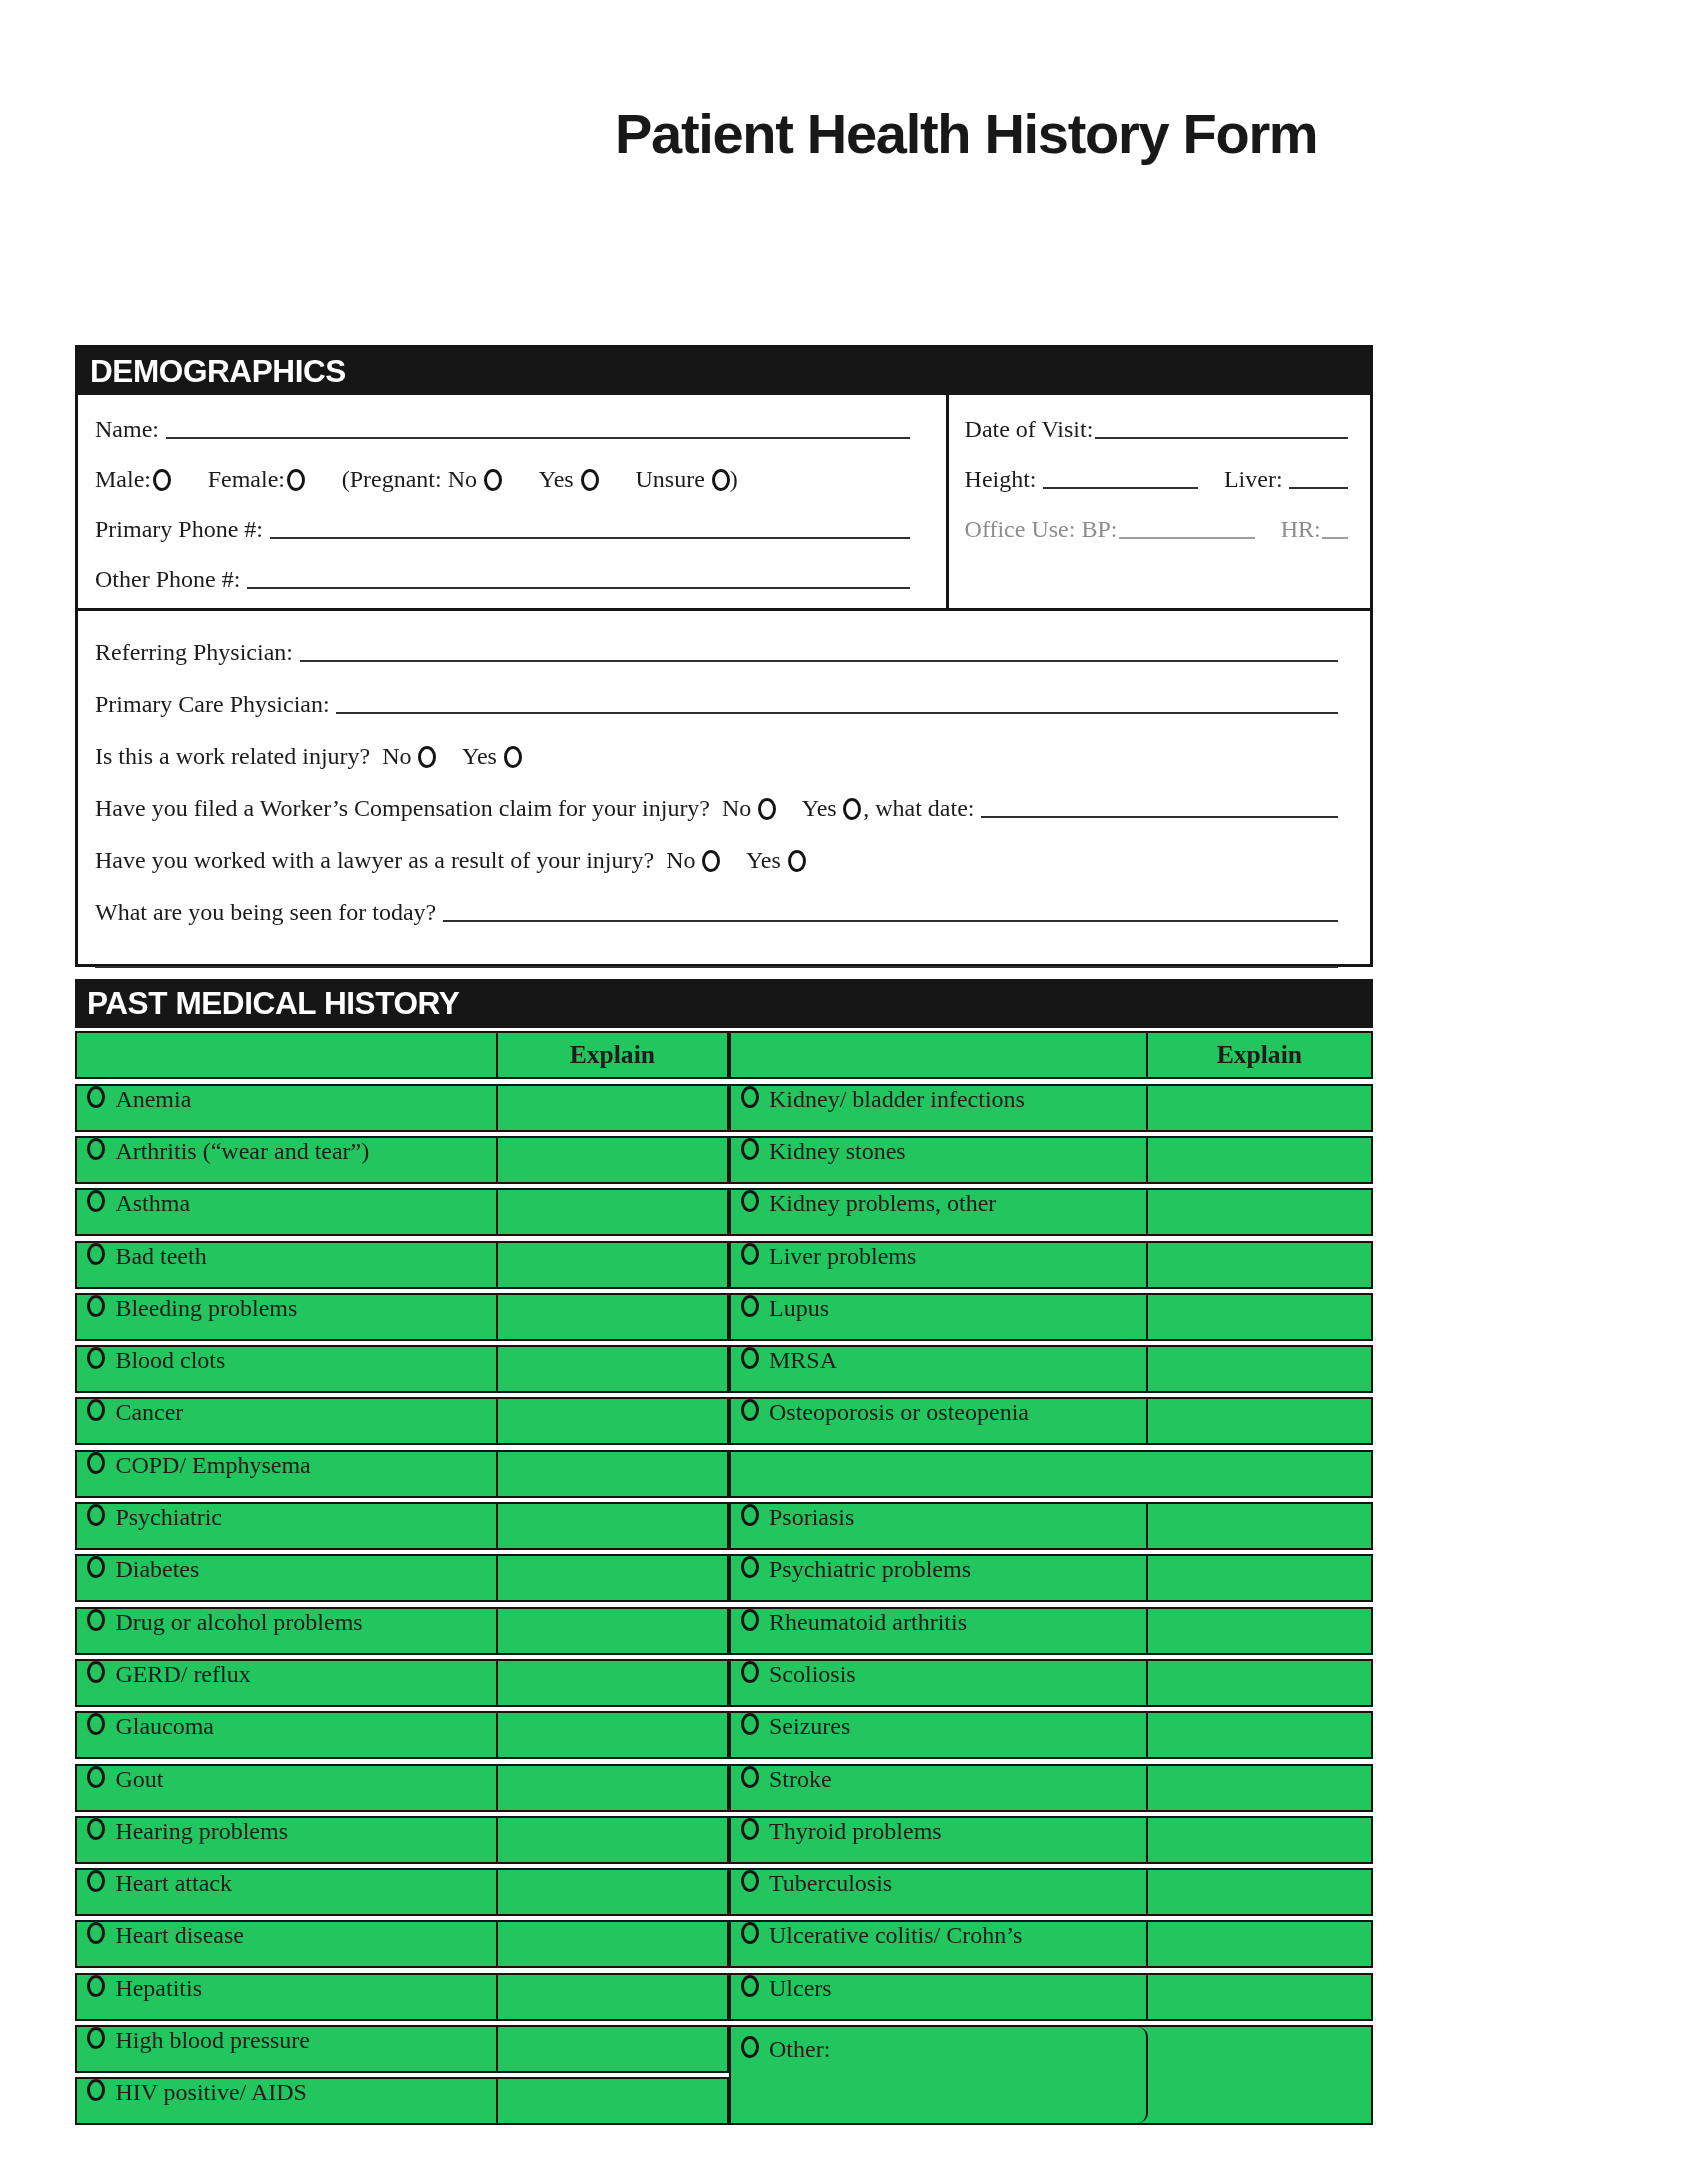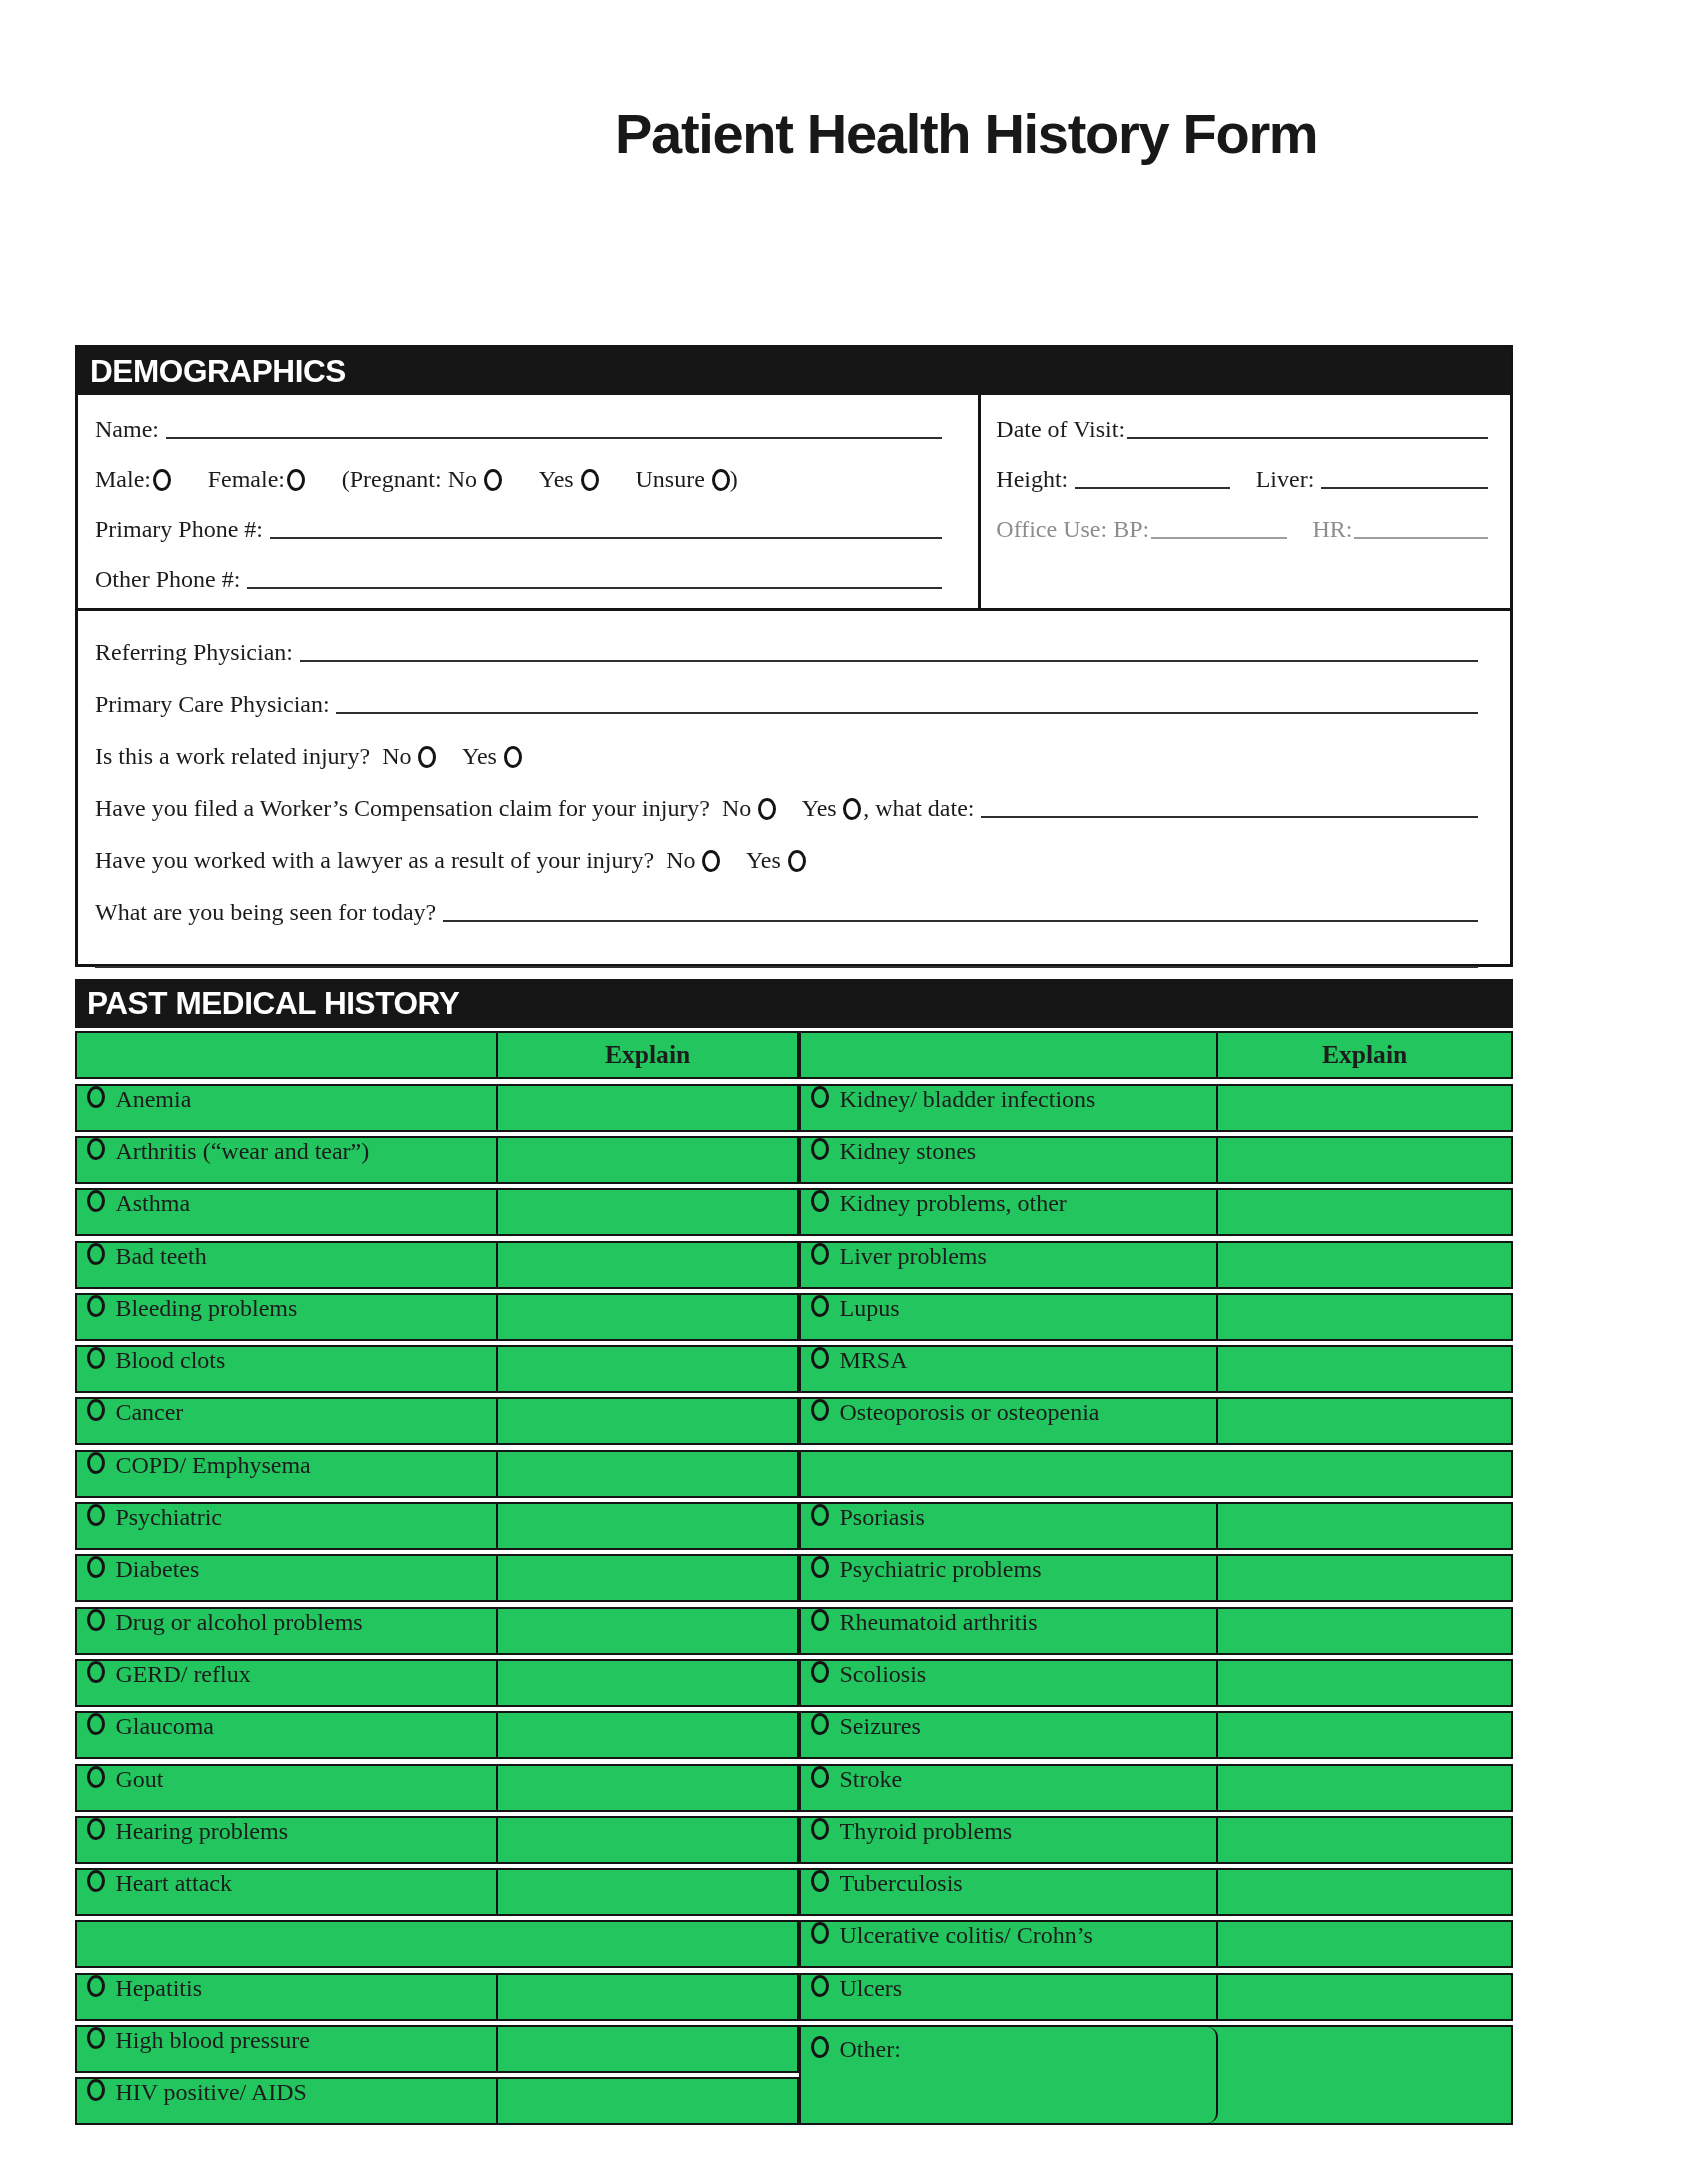--- a/index.html
+++ b/index.html
@@ -15,21 +15,21 @@
 
   
   .page-title {
     position: absolute; left: 615px; top: 101px;
     font-family: "Liberation Sans", sans-serif;
     font-weight: bold; font-size: 56px; letter-spacing: -1.3px;
     color: #181818; white-space: nowrap;
   }
 
   
-  .section { position: absolute; left: 75px; width: 1438px; }
+  .section { position: absolute; left: 75px; width: 1298px; }
   .bar {
     background: #161616; color: #ffffff;
     font-family: "Liberation Sans", sans-serif;
     font-weight: bold; font-size: 31.5px; letter-spacing: -0.4px;
     height: 48px; display: flex; align-items: center;
     padding-left: 12px;
   }
 
   
   #demographics { top: 345px; height: 622px; border: 3.4px solid #141414; }
@@ -296,20 +296,24 @@
             <div class="pmh-explain"></div>
           </div>
           <div class="pmh-row">
             <div class="pmh-cond">
               <span class="radio"></span>
               <span class="cond-label">Heart attack</span>
             </div>
             <div class="pmh-explain"></div>
           </div>
           <div class="pmh-row">
+            <div class="pmh-cond">
+              <span class="radio"></span>
+              <span class="cond-label">Heart disease</span>
+            </div>
             <div class="pmh-explain"></div>
           </div>
           <div class="pmh-row">
             <div class="pmh-cond">
               <span class="radio"></span>
               <span class="cond-label">Hepatitis</span>
             </div>
             <div class="pmh-explain"></div>
           </div>
           <div class="pmh-row">

